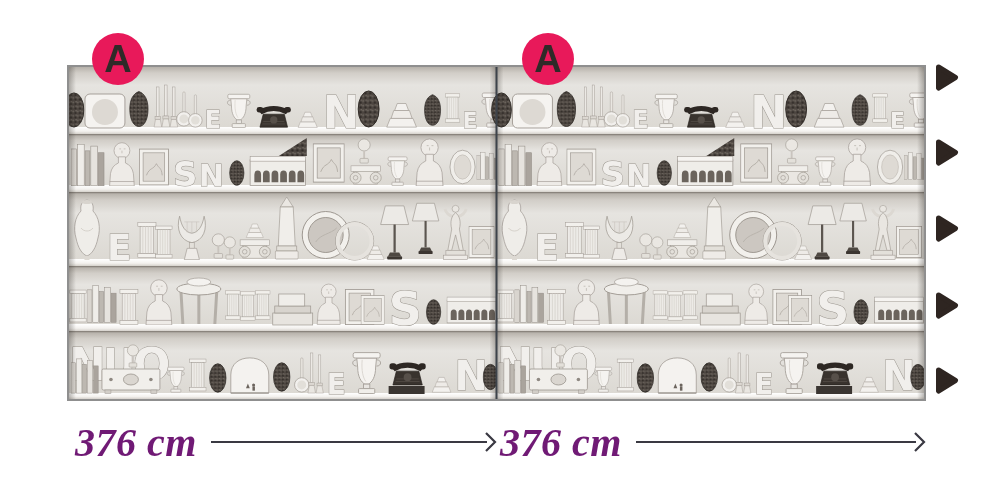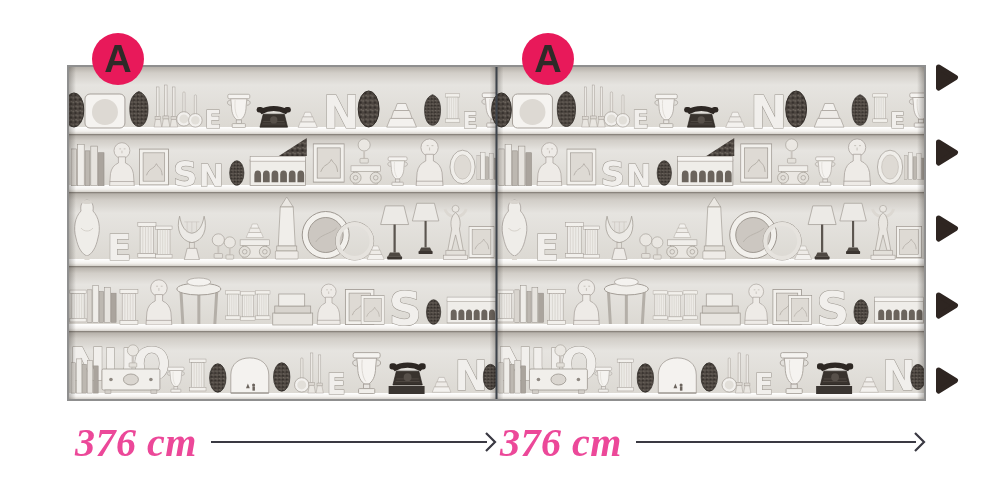--- a/index.html
+++ b/index.html
@@ -20,21 +20,21 @@
 
   
   .tri{position:absolute;left:935px;width:24px;height:29px;z-index:2;}
   .tri svg{display:block;width:100%;height:100%;}
   .t1{top:63px}.t2{top:138px}.t3{top:214px}.t4{top:291px}.t5{top:366px}
 
   
   .dim{position:absolute;top:420px;height:44px;display:flex;align-items:center;z-index:2;}
   .d1{left:67px;width:430px;}
   .d2{left:497px;width:429px;}
-  .dim-label{font:italic 700 40px "Liberation Serif",serif;color:#ec4899;
+  .dim-label{font:italic 700 40px "Liberation Serif",serif;color:#701a75;
              white-space:nowrap;letter-spacing:.5px;text-align:right;}
   .d1 .dim-label{margin-left:8px;margin-right:14px;}
   .d2 .dim-label{margin-left:3px;margin-right:14px;}
   .dim-line{flex:1;height:0;border-top:2px solid #3a3942;}
   .dim-chev{flex:none;margin-left:-3px;}
 
   
   .blk{font-family:"DejaVu Sans",sans-serif;font-weight:bold;fill:#f1efec;
        stroke:#9a958e;stroke-width:1;paint-order:stroke;}
 </style>

